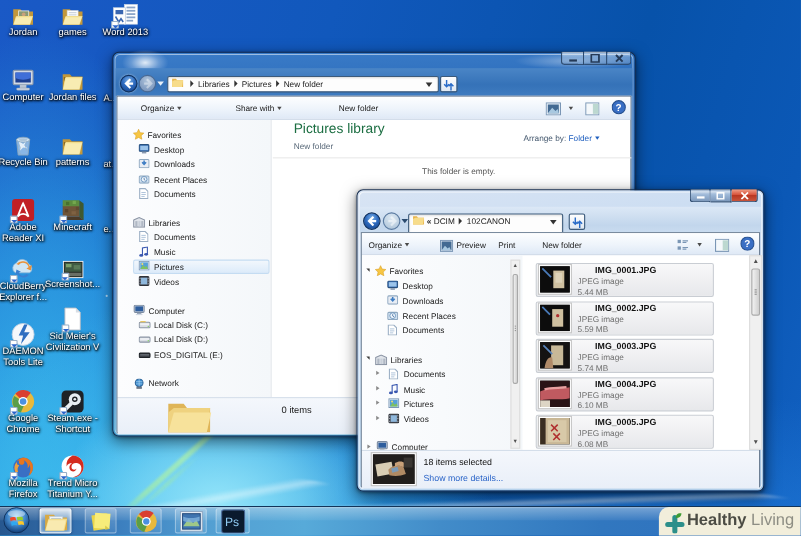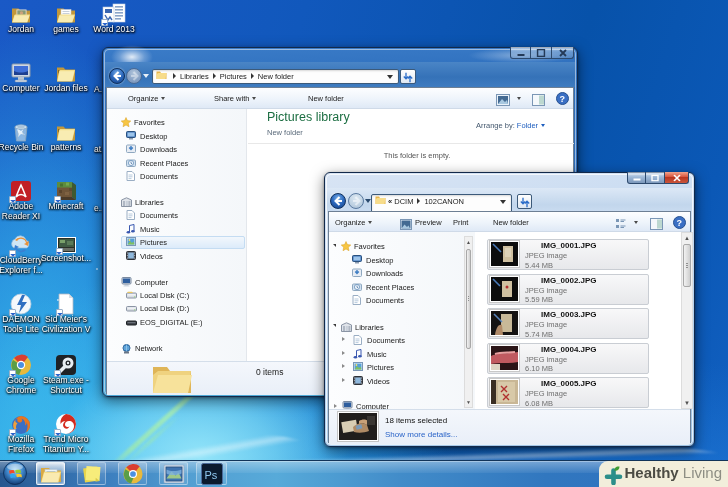--- a/index.html
+++ b/index.html
@@ -244,21 +244,21 @@
 
 <div class="dic" style="left:-11px;top:293px;">
  <div class="ig">
         <svg width="22" height="22" viewBox="0 0 22 22">
           <circle cx="11" cy="11" r="10" fill="#f4f8fb" stroke="#b8cde0" stroke-width=".8"></circle>
           <path d="M12 2 L7 12 h4 l-2 8 l8-11 h-5 l3-7 z" fill="#2f6fc0"></path>
         </svg>
         <span class="sc"></span>
       </div>
  DAEMON<br>Tools Lite</div>
-<div class="dic" style="left:34px;top:293px;text-align:center;">
+<div class="dic" style="left:34px;top:279px;text-align:center;">
  <div class="ig" style="width:18px;">
         <svg width="18" height="22" viewBox="0 0 18 22">
           <path d="M2 1 h10 l4 4 v16 h-14 z" fill="#fff" stroke="#b0b8c4" stroke-width=".8"></path>
           <path d="M12 1 l4 4 h-4 z" fill="#d8dde4"></path>
         </svg>
         <span class="sc"></span>
       </div>
  Sid Meier's<br>Civilization V</div>
 
 <div class="dic" style="left:-11px;top:354px;">

